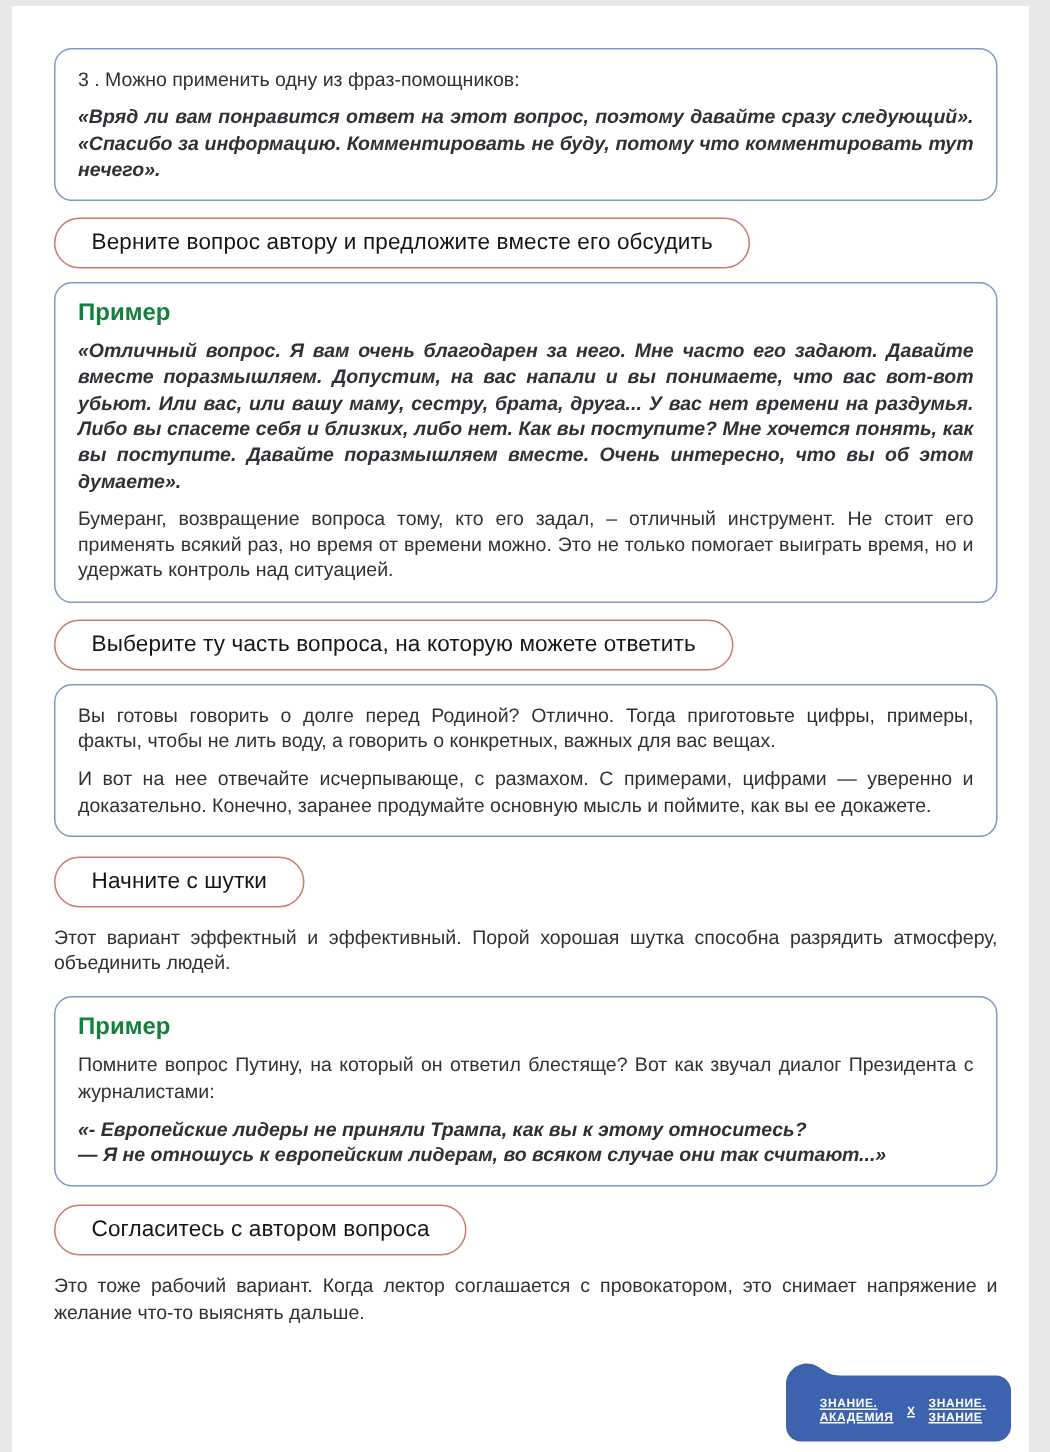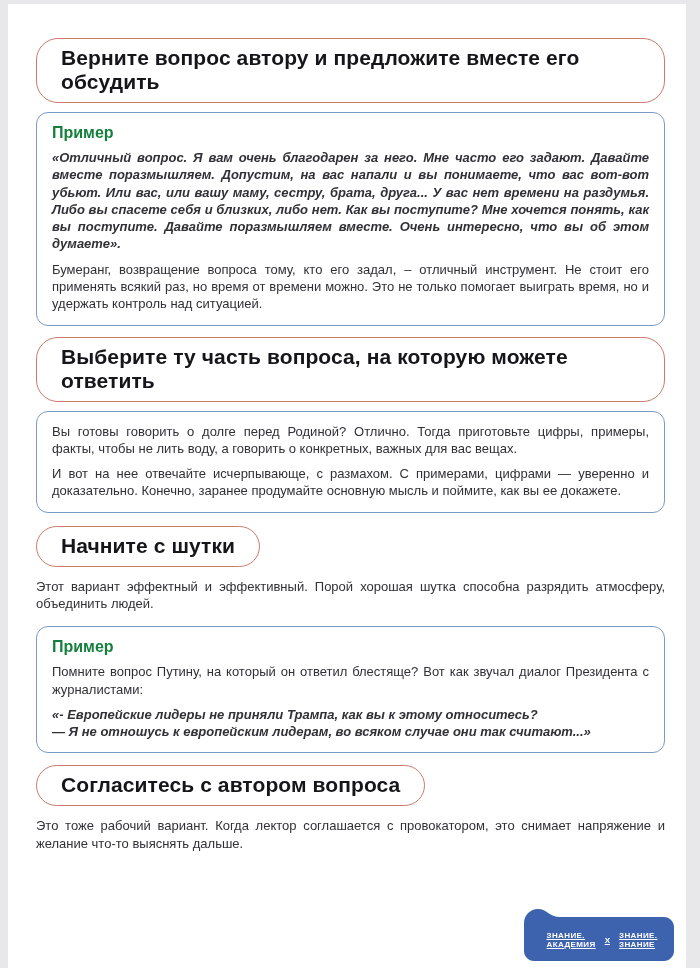--- a/index.html
+++ b/index.html
@@ -26,22 +26,22 @@
     padding: 11px 15px 12px 15px;
     margin-bottom: 9px;
     background: #ffffff;
   }
   
   .pill {
     display: inline-block;
     border: 1.8px solid #c97b6e;
     border-radius: 22px;
     padding: 7px 24px 8px 24px;
-    font-size: 21px;
-    font-weight: 700;
+    font-size: 15px;
+    font-weight: 400;
     color: #15151a;
     letter-spacing: 0.1px;
     margin: 2px 0 9px 0;
     background: #ffffff;
   }
   .pill-row { margin-top: 4px; }
   p.body-text {
     font-size: 13px;
     line-height: 1.33;
     color: #303036;
@@ -91,20 +91,24 @@
     font-size: 8px;
     font-weight: 700;
   }
 </style>
 </head>
 <body>
 
 <div class="page">
   <div class="content">
 
+    <div class="bluebox">
+      <p class="body-text numbered-line">3 .  Можно применить одну из фраз-помощников:</p>
+      <p class="body-text quote">«Вряд ли вам понравится ответ на этот вопрос, поэтому давайте сразу следующий». «Спасибо за информацию. Комментировать не буду, потому что комментировать тут нечего».</p>
+    </div>
 
     <div class="pill-row">
       <span class="pill">Верните вопрос автору и предложите вместе его обсудить</span>
     </div>
     <div class="bluebox">
       <div class="example-label">Пример</div>
       <p class="body-text quote">«Отличный вопрос. Я вам очень благодарен за него. Мне часто его задают. Давайте вместе поразмышляем. Допустим, на вас напали и вы понимаете, что вас вот-вот убьют. Или вас, или вашу маму, сестру, брата, друга...  У вас нет времени на раздумья. Либо вы спасете себя и близких, либо нет. Как вы поступите? Мне хочется понять, как вы поступите. Давайте поразмышляем вместе. Очень интересно, что вы об этом думаете».</p>
       <p class="body-text">Бумеранг, возвращение вопроса тому, кто его задал, – отличный инструмент. Не стоит его применять всякий раз, но время от времени можно. Это не только помогает выиграть время, но и удержать контроль над ситуацией.</p>
     </div>
 

